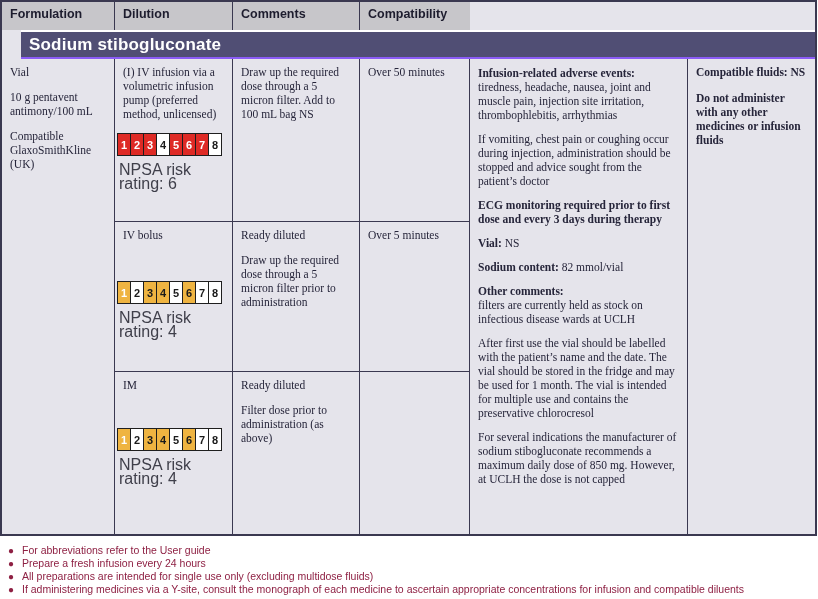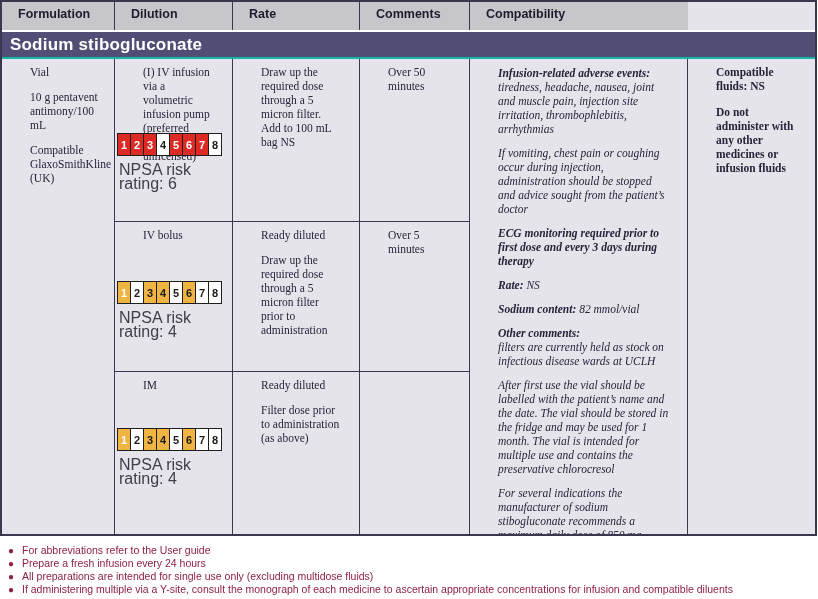--- a/index.html
+++ b/index.html
@@ -7,42 +7,43 @@
   body { font-family:"Liberation Serif", serif; color:#26253a; }
 
   .doc-table{
     position:absolute; left:0; top:0; width:817px;
     border:2px solid #3a3850;
     display:grid;
     grid-template-columns:113px 118px 127px 110px 218px 1fr;
     grid-template-rows:28px 29px 163px 150px 162px;
     background:#e5e4eb;
   }
-  .cell{ border-right:1px solid #3a3850; padding:6px 16px; overflow:hidden; }
+  .cell{ border-right:1px solid #3a3850; padding:6px 8px; overflow:hidden; }
   .cell:last-of-type{}
   .hcell{
     background:#c7c6ca;
     font-family:"Liberation Sans", sans-serif;
     font-weight:bold; font-size:12.5px; color:#1d1c2e;
     padding-top:5px;
   }
   .no-r{ border-right:none; }
   .banner{
     grid-column:1 / -1;
     background:#504e74;
     border-top:2px solid #ffffff;
-    border-bottom:2px solid #14b8a6;
+    border-bottom:2px solid #8b5cf6;
     color:#ffffff;
     font-family:"Liberation Sans", sans-serif;
     font-weight:bold; font-size:17px;
     padding:3px 0 0 8px;
     letter-spacing:.2px;
+    margin-left:19px;
   }
   .body-cell{ font-size:11.5px; line-height:14px; }
-  .body-cell p{ margin-bottom:11px;margin-left:12px; }
+  .body-cell p{ margin-bottom:11px; }
   .span3{ grid-row:span 3; }
   .hline{ border-bottom:1px solid #3a3850; }
   .method-cell{ position:relative; }
 
   .npsa-wrap{ position:absolute; left:2px; }
   .m1 .npsa-wrap{ top:74px; }
   .m2 .npsa-wrap{ top:59px; }
   .m3 .npsa-wrap{ top:56px; }
   .npsa-scale{ display:flex; }
   .npsa-box{
@@ -52,40 +53,39 @@
     font-family:"Liberation Sans", sans-serif;
     font-weight:bold; font-size:11px;
     background:#fff;
   }
   .npsa-label{
     font-family:"Liberation Sans", sans-serif;
     font-size:16px; color:#3f3f4a; margin-top:7px; padding-left:2px;
   }
 
   .comments-cell{ padding-top:7px; }
-  .comments-cell p{ margin-bottom:10px;font-style:italic; }
+  .comments-cell p{ margin-bottom:10px; }
   .comments-cell .stack strong{ display:block; }
   .compat-cell p{ margin-bottom:12px; font-weight:bold; }
 
   .footnotes{ position:absolute; left:6px; top:544px; width:806px; }
   .footnote{
     font-family:"Liberation Sans", sans-serif;
     font-size:10.5px; line-height:13px; color:#8e2043;
     padding-left:16px; position:relative;
   }
   .footnote .bullet{ position:absolute; left:2px; top:0; font-size:10px; }
 </style>
 </head>
 <body>
 
 <div class="doc-table">
 
   <div class="cell hcell">Formulation</div>
   <div class="cell hcell">Dilution</div>
-  <div class="cell hcell">Rate</div>
   <div class="cell hcell">Comments</div>
   <div class="cell hcell no-r">Compatibility</div>
 
   <div class="banner">Sodium stibogluconate</div>
 
   <div class="cell body-cell span3">
     <p>Vial</p>
     <p>10 g pentavent antimony/100 mL</p>
     <p>Compatible GlaxoSmithKline (UK)</p>
   </div>
@@ -111,21 +111,21 @@
     <p></p>
   </div>
   <div class="cell body-cell hline">
     <p>Over 50 minutes</p>
   </div>
 
   <div class="cell body-cell span3 comments-cell">
     <p><strong>Infusion-related adverse events:</strong><span> tiredness, headache, nausea, joint and muscle pain, injection site irritation, thrombophlebitis, arrhythmias</span></p>
     <p><strong></strong><span>If vomiting, chest pain or coughing occur during injection, administration should be stopped and advice sought from the patient’s doctor</span></p>
     <p><strong>ECG monitoring required prior to first dose and every 3 days during therapy</strong><span></span></p>
-    <p><strong>Rate:</strong><span> NS</span></p>
+    <p><strong>Vial:</strong><span> NS</span></p>
     <p><strong>Sodium content:</strong><span> 82 mmol/vial</span></p>
     <p class="stack"><strong>Other comments:</strong><span>filters are currently held as stock on infectious disease wards at UCLH</span></p>
     <p><strong></strong><span>After first use the vial should be labelled with the patient’s name and the date. The vial should be stored in the fridge and may be used for 1 month. The vial is intended for multiple use and contains the preservative chlorocresol</span></p>
     <p><strong></strong><span>For several indications the manufacturer of sodium stibogluconate recommends a maximum daily dose of 850 mg.  However, at UCLH the dose is not capped</span></p>
   </div>
 
   <div class="cell body-cell span3 compat-cell no-r">
     <p>Compatible fluids: NS</p>
     <p>Do not administer with any other medicines or infusion fluids</p>
   </div>
@@ -177,14 +177,14 @@
   <div class="cell body-cell">
     <p></p>
   </div>
 
 </div>
 
 <div class="footnotes">
   <div class="footnote"><span class="bullet">●</span><span>For abbreviations refer to the User guide</span></div>
   <div class="footnote"><span class="bullet">●</span><span>Prepare a fresh infusion every 24 hours</span></div>
   <div class="footnote"><span class="bullet">●</span><span>All preparations are intended for single use only (excluding multidose fluids)</span></div>
-  <div class="footnote"><span class="bullet">●</span><span>If administering multiple via a Y-site, consult the monograph of each medicine to ascertain appropriate concentrations for infusion and compatible diluents</span></div>
+  <div class="footnote"><span class="bullet">●</span><span>If administering medicines via a Y-site, consult the monograph of each medicine to ascertain appropriate concentrations for infusion and compatible diluents</span></div>
 </div>
 
 </body></html>

